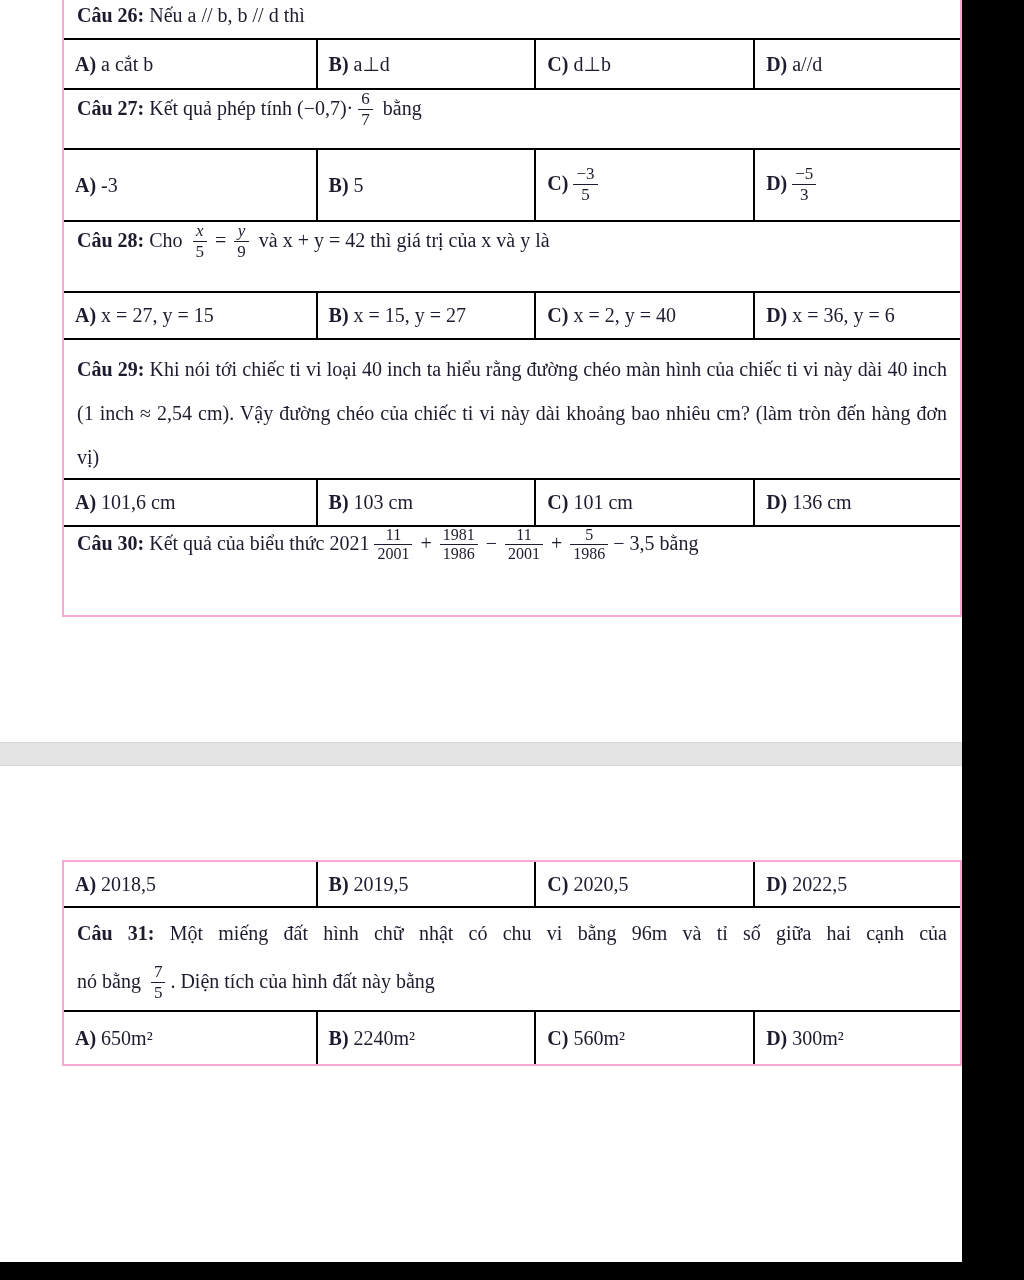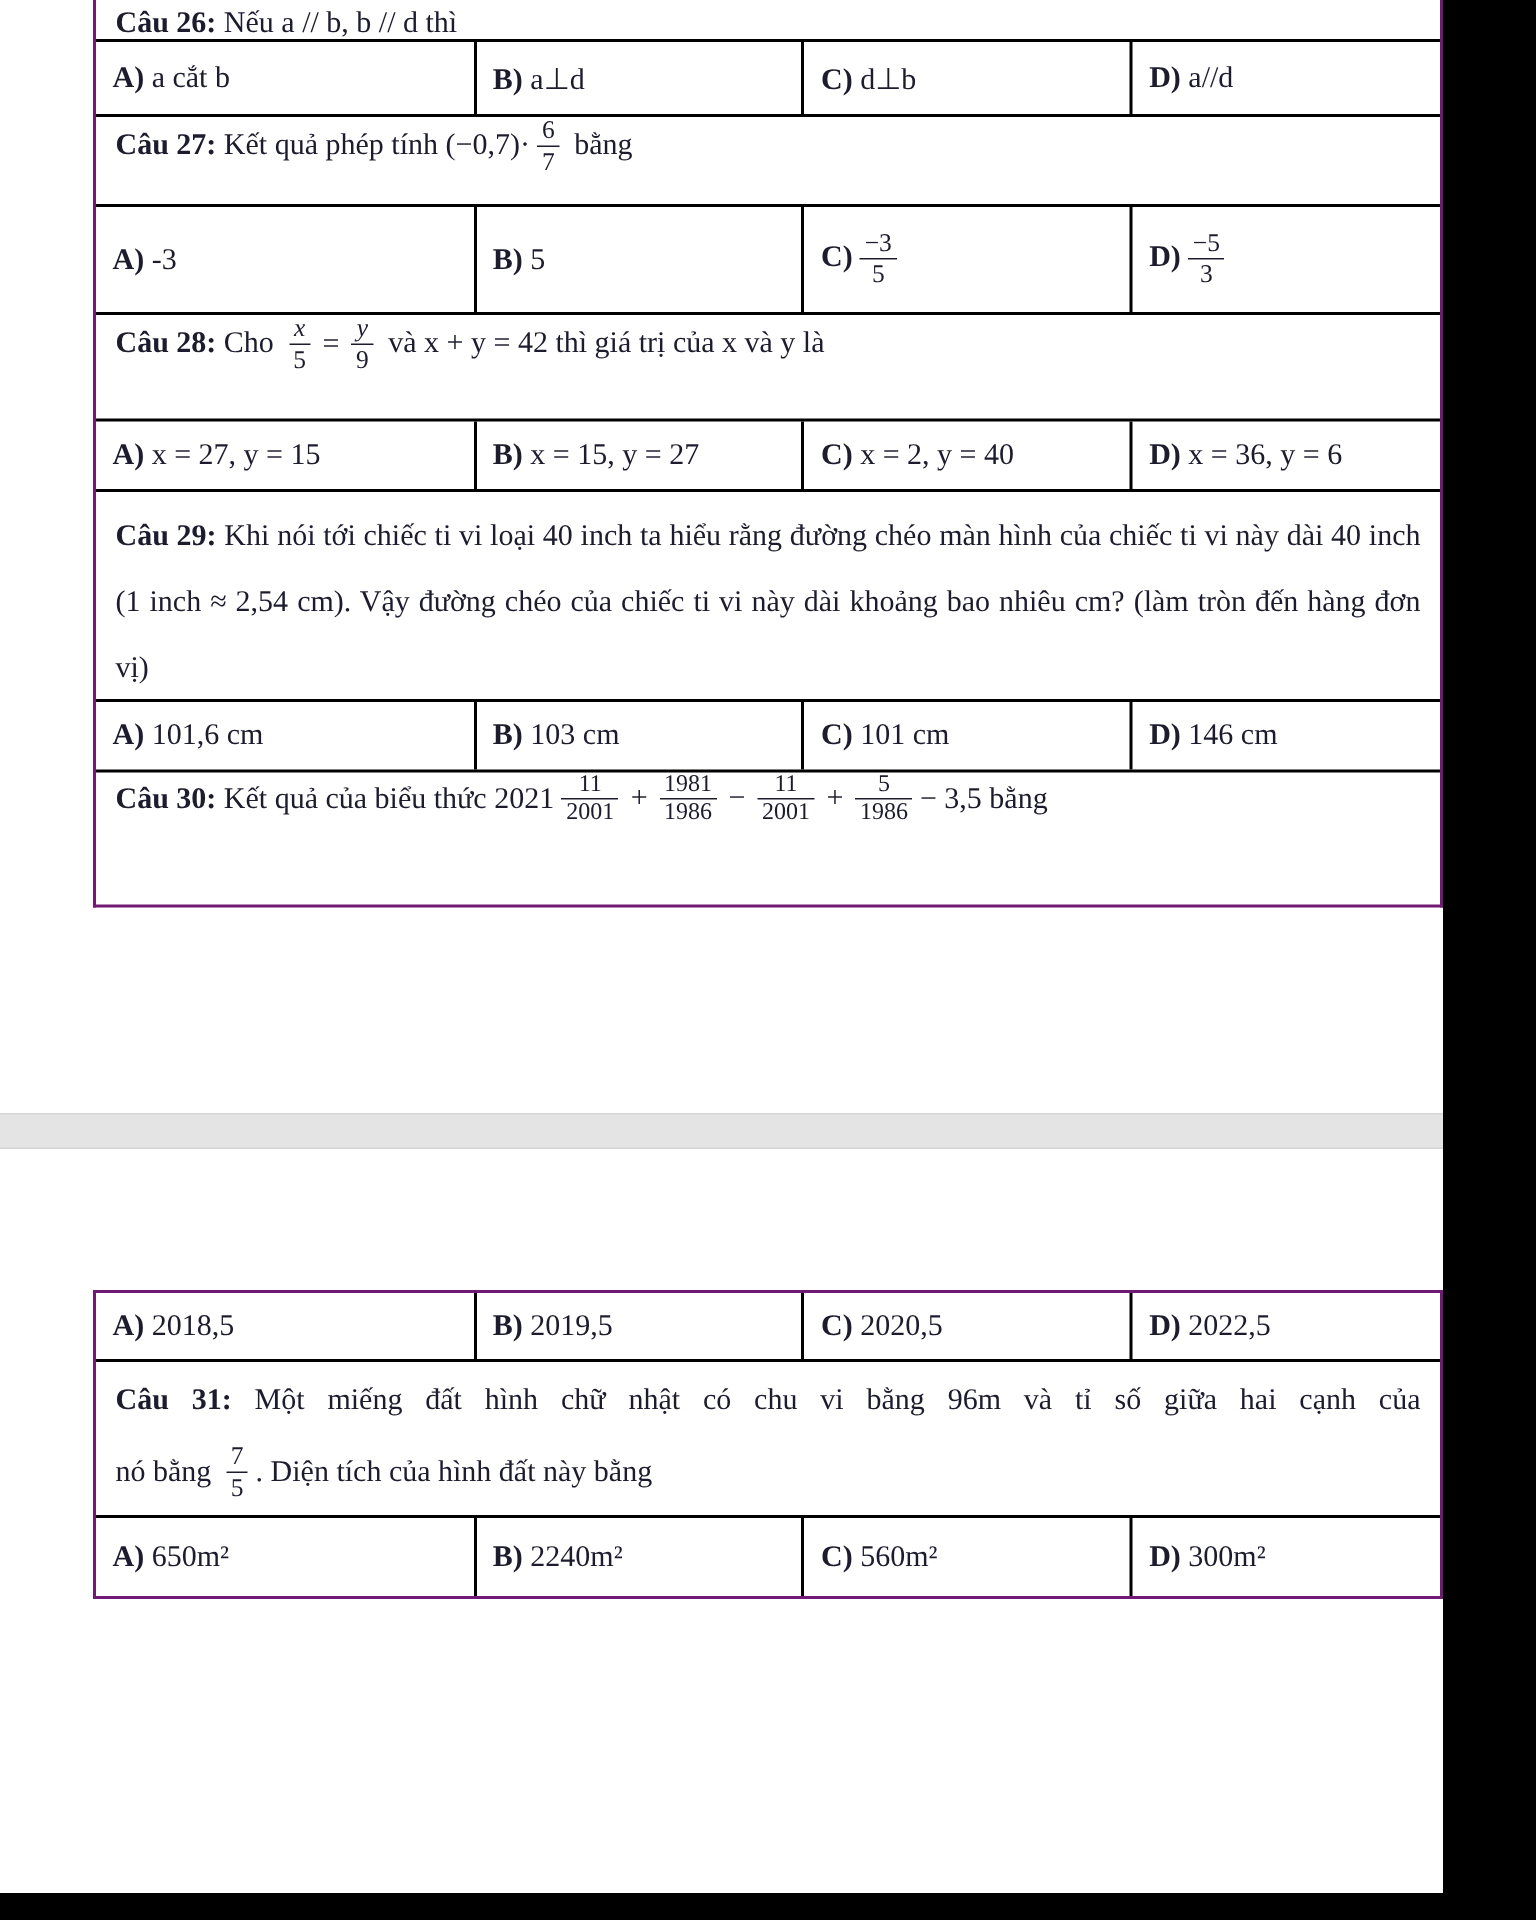--- a/index.html
+++ b/index.html
@@ -1,34 +1,34 @@
 <!DOCTYPE html>
 <html><head>
 <meta charset="utf-8">
 <style>
   *{margin:0;padding:0;box-sizing:border-box}
   html,body{width:1024px;height:1280px}
   body{font-family:"Liberation Serif",serif;background:#ffffff;color:#1c1c2e}
   .stage{position:relative;width:1024px;height:1280px;background:#fff;overflow:hidden}
 
-  .qt{position:absolute;left:62px;width:900px;border:2px solid #701a75;background:#fff}
+  .qt{position:absolute;left:62px;width:900px;border:2px solid #f9a8d4;background:#fff}
   .qt1{top:0;border-top:none}
   .qt2{top:860px}
 
   .row{border-bottom:2px solid #000;font-size:20px}
   .qt .row:last-child{border-bottom:none}
   .qh{display:flex;align-items:flex-start;padding:0 13px}
   .qh.topalign{align-items:flex-start;padding-top:4px}
   .qblock{display:block;padding:5px 13px 0}
   .arow{display:flex}
   .cell{display:flex;align-items:center;padding:0 11px}
   .cell+.cell{border-left:2px solid #000}
   .c1{width:253px}.c2{width:220px}.c3{width:220px}.c4{width:208px}
 
-  .h40{height:28px}.h50{height:50px}.h60{height:60px}.h72{height:72px}
+  .h40{height:40px}.h50{height:50px}.h60{height:60px}.h72{height:72px}
   .h76{height:71px}.h47{height:47px}.h140{height:140px}.h88{height:88px}
   .h46{height:46px}.h104{height:104px}.h52{height:52px}
 
   .q{width:100%}
   .just{text-align:justify;line-height:44px;padding-top:2px}
   .jline{text-align:justify;text-align-last:justify;line-height:40px}
   .l2{line-height:56px}
 
   .frac{display:inline-block;vertical-align:middle;text-align:center;font-size:17px;line-height:1.15;margin:0 5px;transform:translateY(-1px)}
   .frac .fnum{display:block;border-bottom:1.5px solid currentColor;padding:0 3px}
@@ -113,21 +113,21 @@
       <div class="cell c1">
           <span><b>A)</b><span> 101,6 cm</span></span>
         </div>
       <div class="cell c2">
           <span><b>B)</b><span> 103 cm</span></span>
         </div>
       <div class="cell c3">
           <span><b>C)</b><span> 101 cm</span></span>
         </div>
       <div class="cell c4">
-          <span><b>D)</b><span> 146 cm</span></span>
+          <span><b>D)</b><span> 136 cm</span></span>
         </div>
     </div>
 
     <div class="row qh h88">
       <p class="q"><b>Câu 30:</b><span> Kết quả của biểu thức </span><span>2021</span><span class="frac sm"><span class="fnum">11</span><span class="fden">2001</span></span><span class="mop">+</span><span class="frac sm"><span class="fnum">1981</span><span class="fden">1986</span></span><span class="mop">−</span><span class="frac sm"><span class="fnum">11</span><span class="fden">2001</span></span><span class="mop">+</span><span class="frac sm"><span class="fnum">5</span><span class="fden">1986</span></span><span>− 3,5</span><span> bằng</span></p>
     </div>
 
   </div>
 
   <div class="band"></div>

